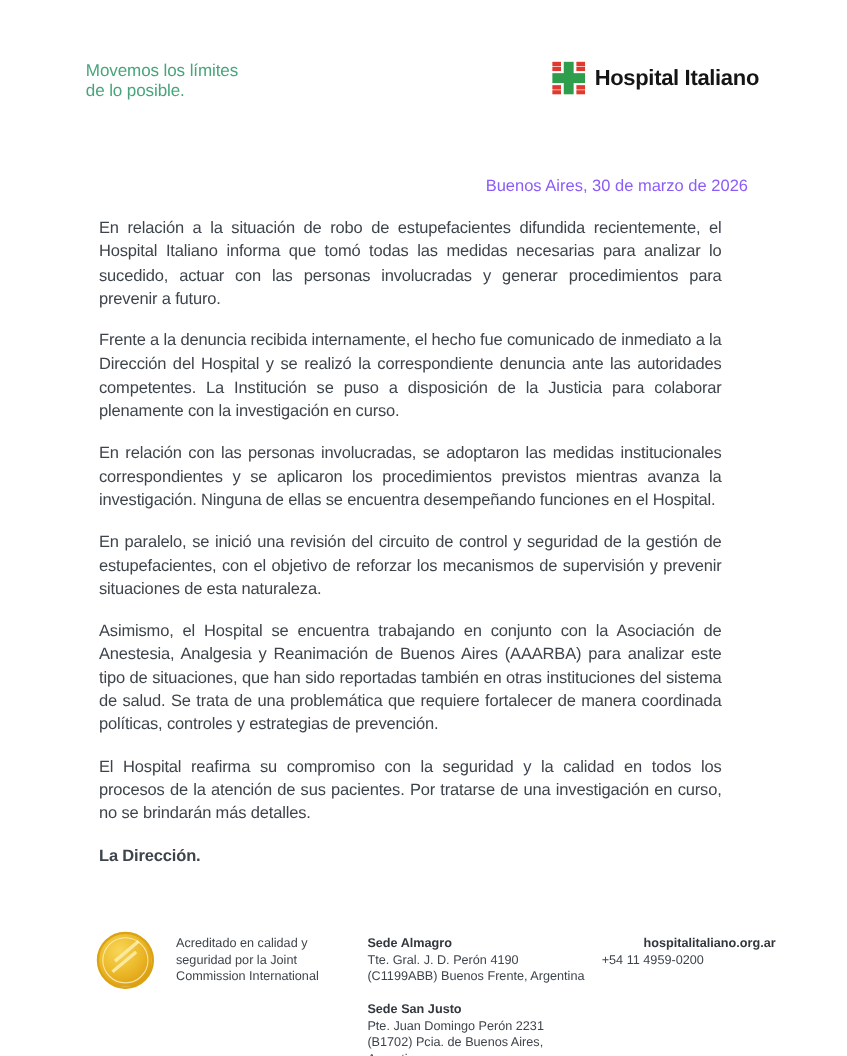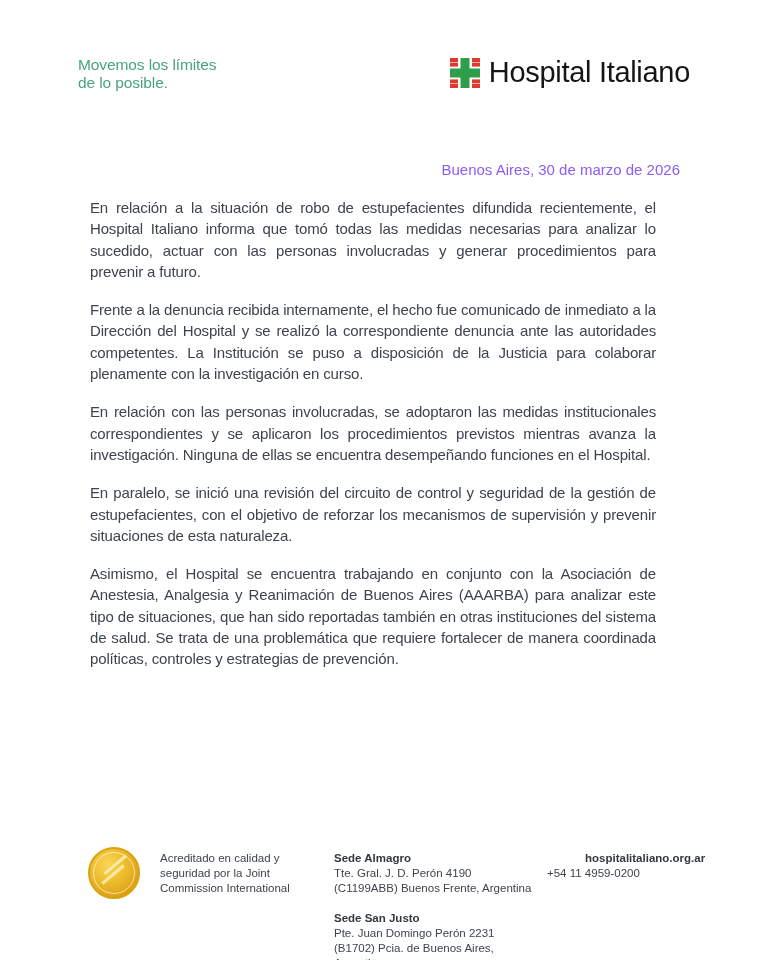--- a/index.html
+++ b/index.html
@@ -22,22 +22,22 @@
   }
   .tagline {
     color: #47a47b;
     font-size: 15.5px;
     line-height: 17.5px;
     letter-spacing: -0.1px;
   }
   .brand { display: flex; align-items: center; gap: 9px; margin-top: 0px; }
   .brand svg { width: 30px; height: 30px; display: block; }
   .brand-name {
-    font-size: 29px;
-    font-weight: normal;
+    font-size: 20px;
+    font-weight: bold;
     color: #151515;
     letter-spacing: -0.3px;
   }
 
   
   .date-line {
     text-align: right;
     padding: 68px 90px 0 90px;
     font-size: 15px;
     line-height: 21px;
@@ -145,20 +145,22 @@
   </div>
 
   <div class="date-line">Buenos Aires, 30 de marzo de 2026</div>
 
   <div class="letter-body">
     <p>En relación a la situación de robo de estupefacientes difundida recientemente, el Hospital Italiano informa que tomó todas las medidas necesarias para analizar lo sucedido, actuar con las personas involucradas y generar procedimientos para prevenir a futuro.</p>
     <p>Frente a la denuncia recibida internamente, el hecho fue comunicado de inmediato a la Dirección del Hospital y se realizó la correspondiente denuncia ante las autoridades competentes. La Institución se puso a disposición de la Justicia para colaborar plenamente con la investigación en curso.</p>
     <p>En relación con las personas involucradas, se adoptaron las medidas institucionales correspondientes y se aplicaron los procedimientos previstos mientras avanza la investigación. Ninguna de ellas se encuentra desempeñando funciones en el Hospital.</p>
     <p>En paralelo, se inició una revisión del circuito de control y seguridad de la gestión de estupefacientes, con el objetivo de reforzar los mecanismos de supervisión y prevenir situaciones de esta naturaleza.</p>
     <p>Asimismo, el Hospital se encuentra trabajando en conjunto con la Asociación de Anestesia, Analgesia y Reanimación de Buenos Aires (AAARBA) para analizar este tipo de situaciones, que han sido reportadas también en otras instituciones del sistema de salud. Se trata de una problemática que requiere fortalecer de manera coordinada políticas, controles y estrategias de prevención.</p>
+    <p>El Hospital reafirma su compromiso con la seguridad y la calidad en todos los procesos de la atención de sus pacientes. Por tratarse de una investigación en curso, no se brindarán más detalles.</p>
+    <p class="signature">La Dirección.</p>
   </div>
 
   <div class="footer">
     <div class="seal"></div>
     <div class="accreditation">Acreditado en calidad y seguridad por la Joint Commission International</div>
     <div class="sedes">
       <div class="sede">
         <div class="sede-title">Sede Almagro</div>
         <div class="sede-line">Tte. Gral. J. D. Perón 4190</div>
         <div class="sede-line">(C1199ABB) Buenos Frente, Argentina</div>

